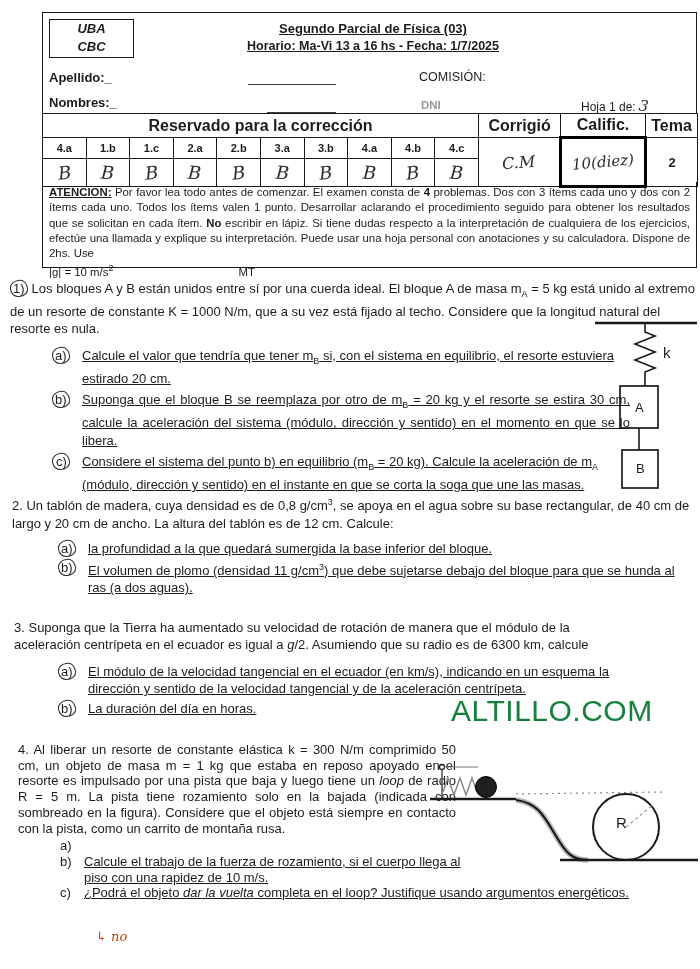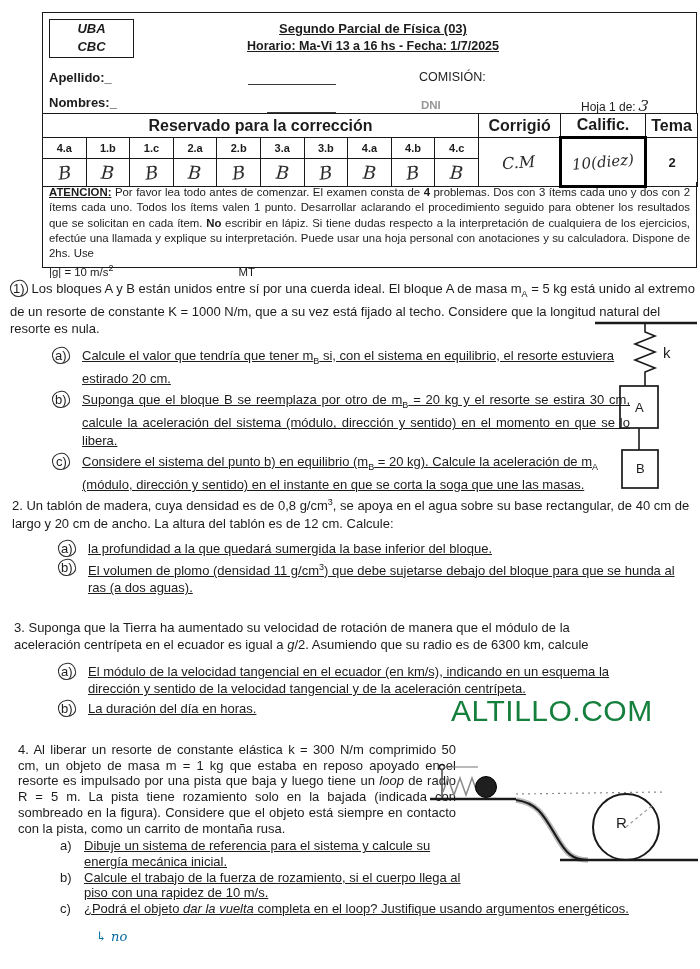--- a/index.html
+++ b/index.html
@@ -78,21 +78,21 @@
   #p4 .p4-intro { width:438px; text-align:justify; }
   #p4 .items { margin-left:42px; margin-top:2px; }
   #p4 .marker { flex:0 0 24px; }
   #p4 .w-a { max-width:388px; } #p4 .w-b { max-width:388px; } #p4 .w-c { max-width:600px; }
   #p4 .item { margin-bottom:0; }
 
   
   #watermark { position:absolute; left:451px; top:694px; font-size:30px; font-weight:normal;
                color:#15803d; letter-spacing:0.5px; }
   #note { position:absolute; left:96px; top:929px; font-size:13px; color:#9a9a9a; }
-  #note .hand { color:#0369a1; }
+  #note .hand { color:#c2410c; }
 
   
   .dia { position:absolute; }
   #d1 { left:593px; top:310px; }
   #d4 { left:430px; top:748px; }
   svg text { font-family:"Liberation Sans", sans-serif; fill:#1c1c1c; }
 </style>
 </head>
 <body>
 
@@ -261,21 +261,20 @@
 
   <div id="watermark">ALTILLO.COM</div>
 
   <div class="prob" id="p4">
     <div class="p4-intro">
       <span class="p-num">4.</span><span><span> Al liberar un resorte de constante elástica k = 300 N/m comprimido 50 cm, un objeto de masa m = 1 kg que estaba en reposo apoyado en el resorte es impulsado por una pista que baja y luego tiene un </span><i>loop</i><span> de radio R = 5 m. La pista tiene rozamiento solo en la bajada (indicada con sombreado en la figura). Considere que el objeto está siempre en contacto con la pista, como un carrito de montaña rusa.</span></span>
     </div>
     <div class="items">
       <div class="item">
         <span class="marker">a)</span>
-        <div class="itext w-a"><span>Dibuje un sistema de referencia para el sistema y calcule su energía mecánica inicial.</span></div>
       </div>
       <div class="item">
         <span class="marker">b)</span>
         <div class="itext w-b"><span>Calcule el trabajo de la fuerza de rozamiento, si el cuerpo llega al piso con una rapidez de 10 m/s.</span></div>
       </div>
       <div class="item">
         <span class="marker">c)</span>
         <div class="itext w-c"><span>¿Podrá el objeto </span><i>dar la vuelta</i><span> completa en el loop? Justifique usando argumentos energéticos.</span></div>
       </div>
     </div>

